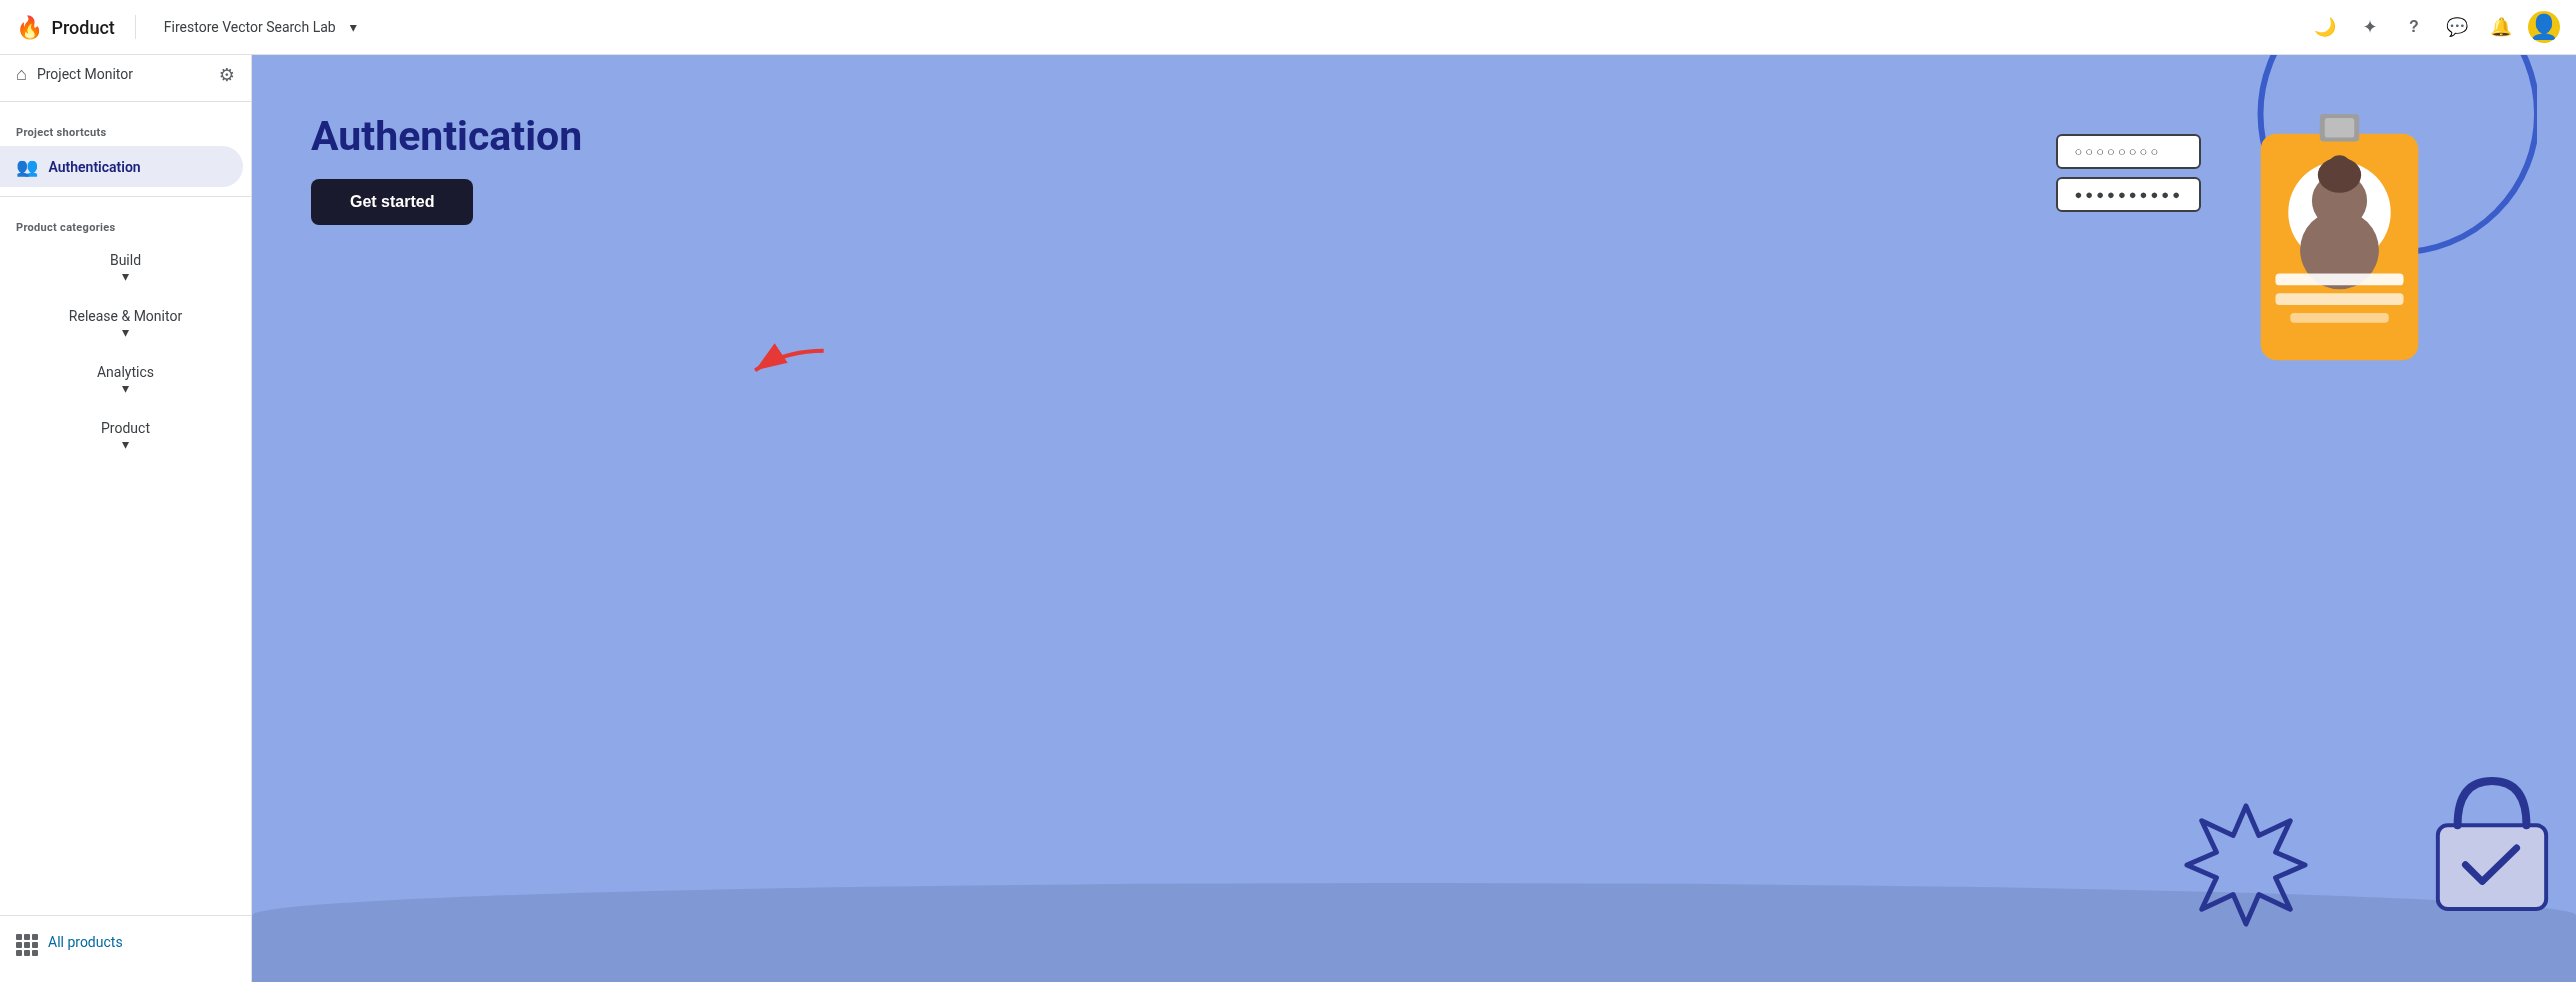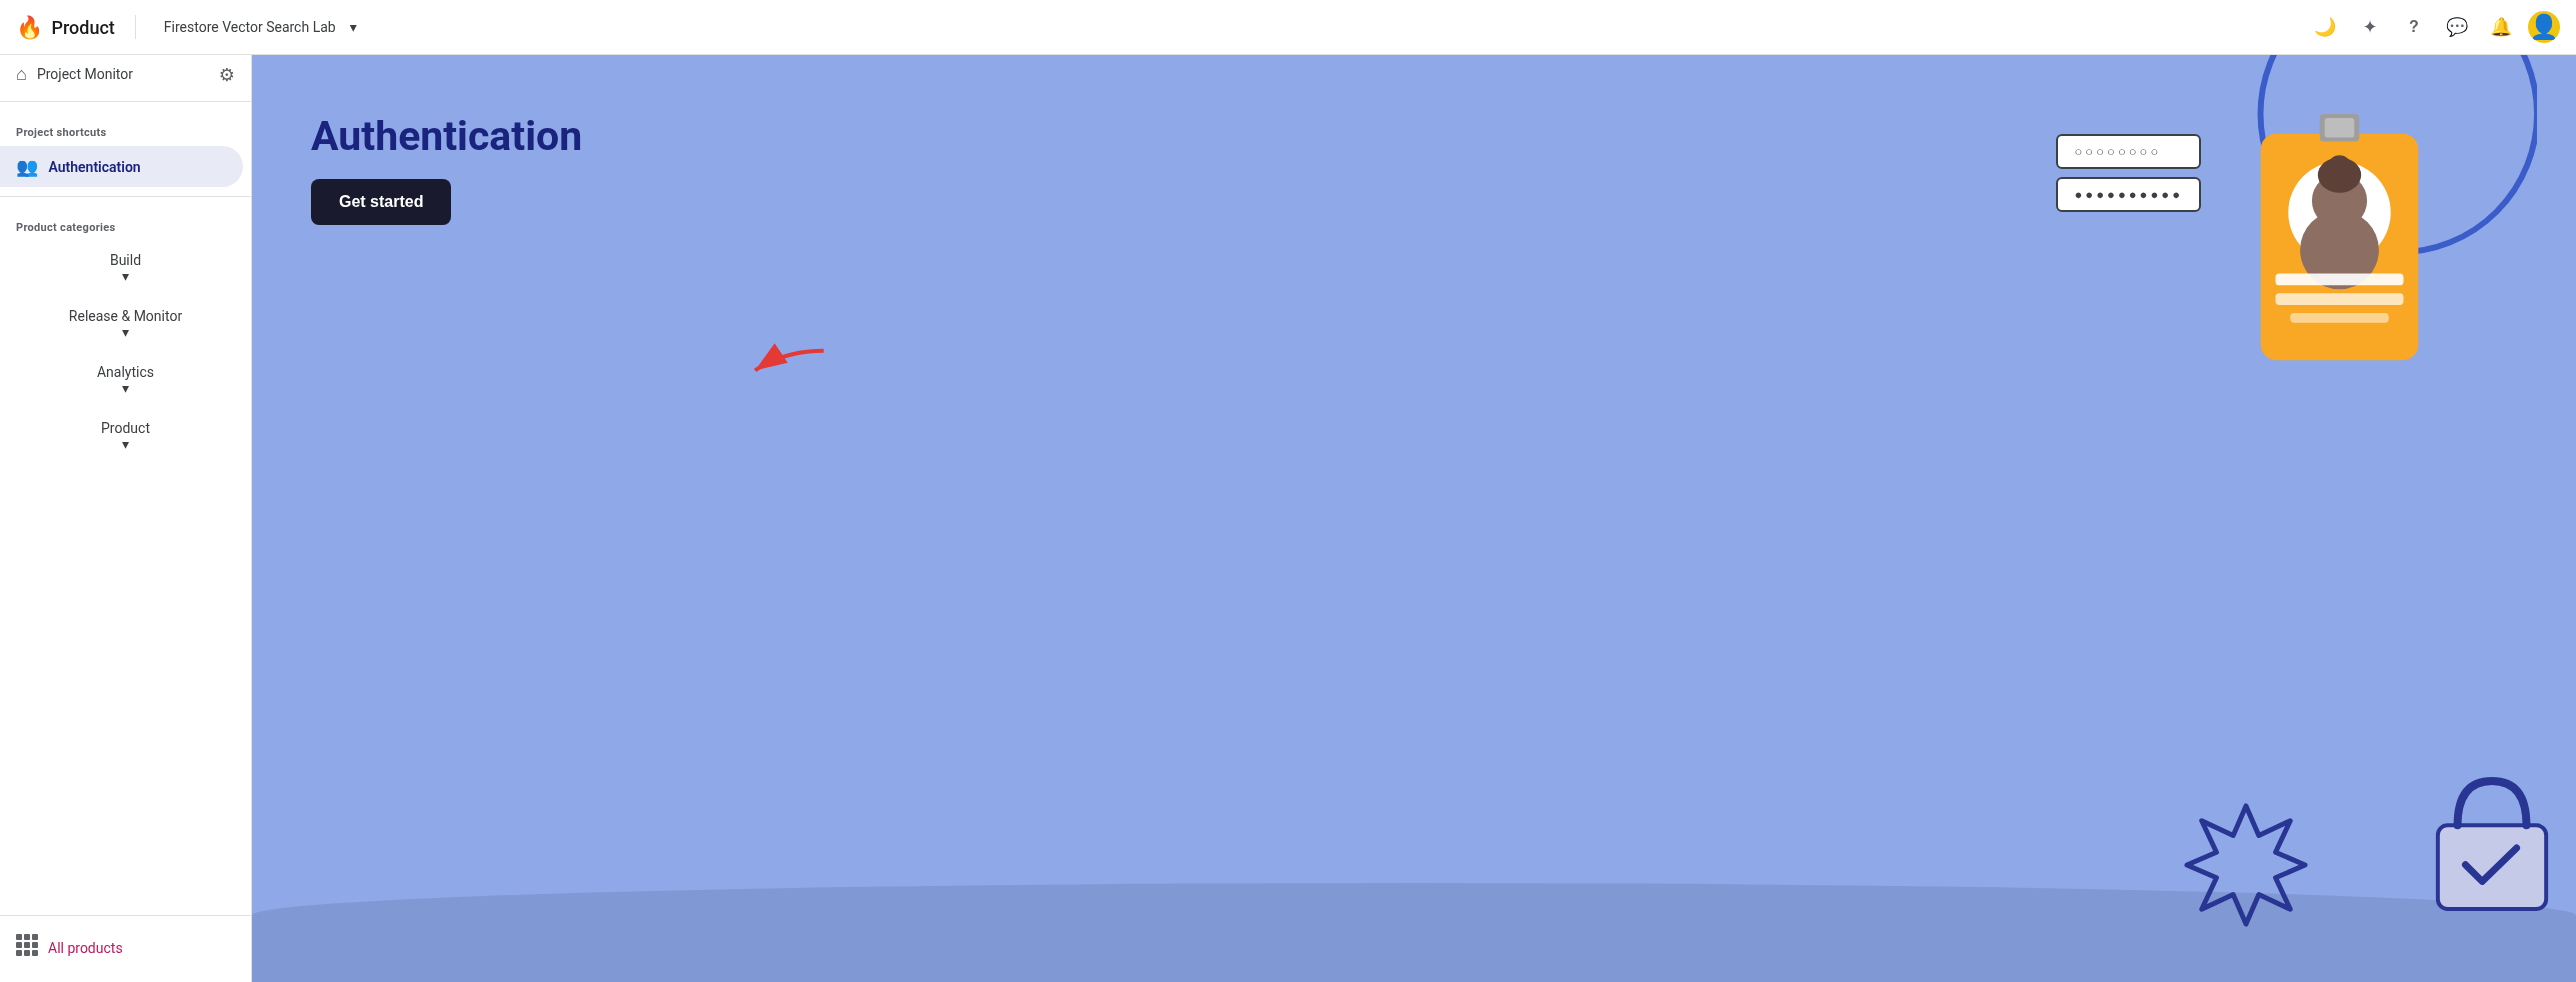--- a/index.html
+++ b/index.html
@@ -31,37 +31,37 @@
     .sidebar-home-row { display: flex; align-items: center; justify-content: space-between; padding: 8px 16px; }
     .sidebar-home-link { display: flex; align-items: center; gap: 10px; font-size: 14px; color: #3c4043; text-decoration: none; cursor: pointer; }
     .sidebar-section-label { font-size: 11px; color: #5f6368; padding: 16px 16px 6px 16px; font-weight: 700; letter-spacing: 0.3px; }
     .sidebar-item {
       display: flex; align-items: center; gap: 10px; padding: 10px 16px;
       font-size: 14px; color: #3c4043; cursor: pointer; border-radius: 0 24px 24px 0;
       margin: 1px 8px 1px 0; position: relative;
     }
     .sidebar-item.active { background: #e8eaf6; color: #1a237e; font-weight: 600; }
     .sidebar-category { display: flex; align-items: center; justify-content: space-between; padding: 10px 16px; font-size: 14px; color: #3c4043; cursor: pointer; border-radius: 8px; margin: 2px 8px; flex-direction: column; }
-    .all-products-btn { display: flex; align-items: flex-end; gap: 10px; font-size: 14px; color: #be185d; cursor: pointer; padding: 10px 0; }
+    .all-products-btn { display: flex; align-items: flex-start; gap: 10px; font-size: 14px; color: #0369a1; cursor: pointer; padding: 10px 0; }
 
     
     .content-area {
       flex: 1; background: #8fa8e8; position: relative; overflow: hidden;
       display: flex; align-items: flex-start;
     }
 
     
     .auth-hero {
       padding: 59px 59px; max-width: 552px; z-index: 2; position: relative;
     }
     .auth-title { font-size: 41px; font-weight: 700; color: #1a237e; margin-bottom: 20px; line-height: 1.1; }
     .auth-description { font-size: 18px; color: #3c3c8a; line-height: 1.5; margin-bottom: 36px; max-width: 375px; }
     .get-started-btn {
       background: #1a1a2e; color: #fff; border: none; border-radius: 8px;
-      padding: 14px 28px; font-size: 16px; font-weight: 600; cursor: pointer;
+      padding: 14px 39px; font-size: 16px; font-weight: 600; cursor: pointer;
       display: inline-block;
     }
 
     
     .password-fields {
       position: absolute; right: 375px; top: 79px;
       display: flex; flex-direction: column; gap: 8px;
     }
     .pw-field {
       background: #fff; border: 2px solid #3c4043; border-radius: 6px;

